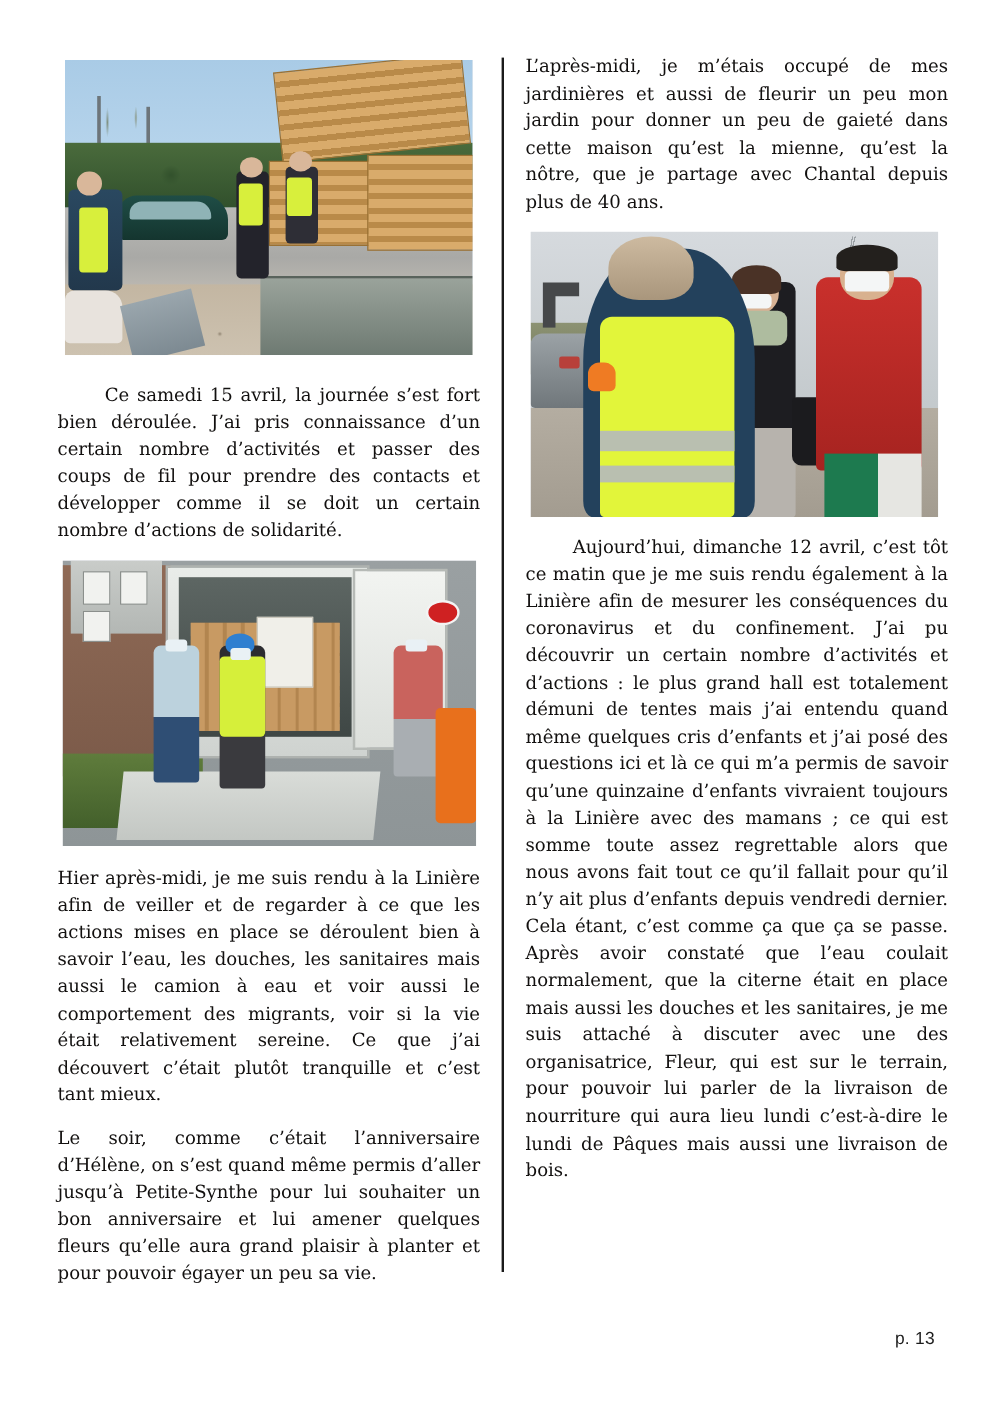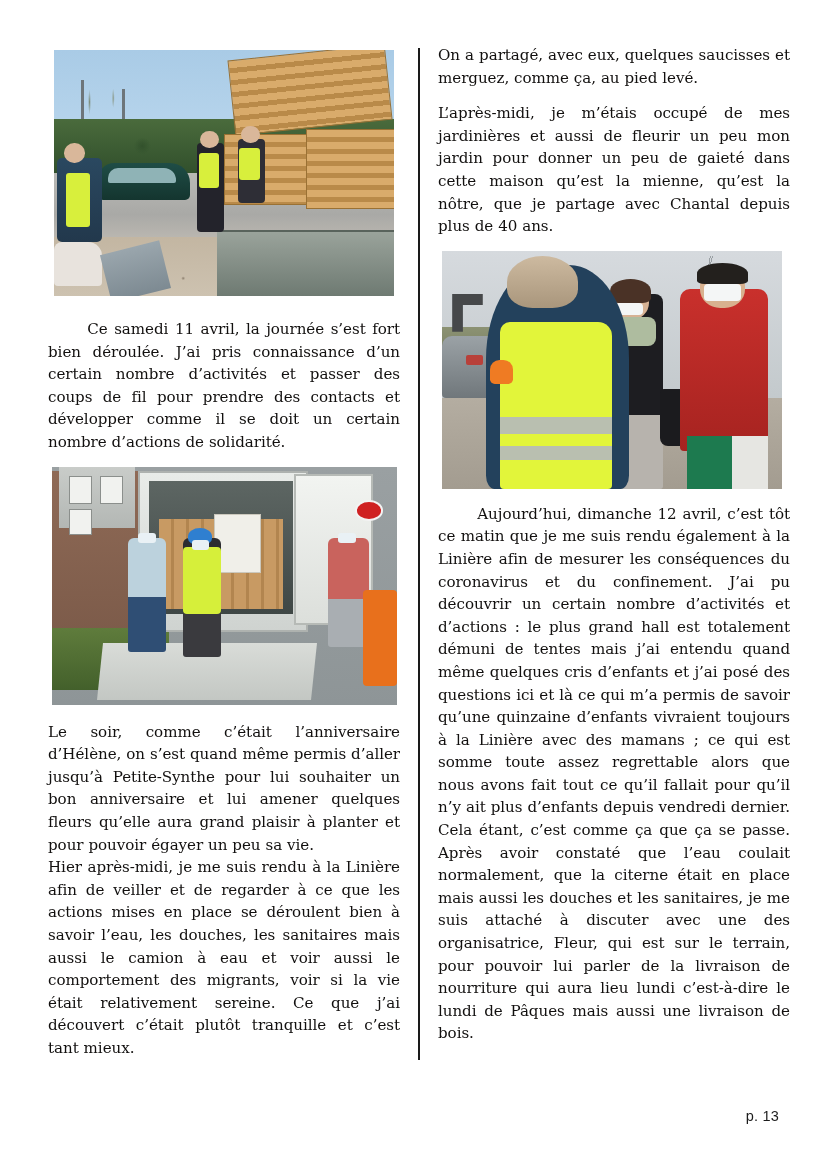--- a/index.html
+++ b/index.html
@@ -387,21 +387,21 @@
         <div class="lay vest pr2v"></div>
         <div class="lay head" style="left:43%;top:33%;width:5.5%;height:7%"></div>
         <div class="lay pr3"></div>
         <div class="lay vest pr3v"></div>
         <div class="lay head" style="left:55%;top:31%;width:5.5%;height:7%"></div>
         <div class="lay crouch"></div>
         <div class="lay boardlow"></div>
       </div>
     </figure>
 
-    <p class="para indent">Ce samedi 11 avril, la journée s’est fort bien déroulée. J’ai pris connaissance d’un certain nombre d’activités et passer des coups de fil pour prendre des contacts et développer comme il se doit un certain nombre d’actions de solidarité.</p>
+    <p class="para indent">Ce samedi 15 avril, la journée s’est fort bien déroulée. J’ai pris connaissance d’un certain nombre d’activités et passer des coups de fil pour prendre des contacts et développer comme il se doit un certain nombre d’actions de solidarité.</p>
 
     <figure class="photo ph2">
       <div class="inner">
         <div class="lay bg"></div>
         <div class="lay wall"></div>
         <div class="lay house"></div>
         <div class="win" style="left:5%;top:4%;width:6%;height:11%"></div>
         <div class="win" style="left:14%;top:4%;width:6%;height:11%"></div>
         <div class="win" style="left:5%;top:18%;width:6%;height:10%"></div>
         <div class="lay grass"></div>
@@ -417,29 +417,28 @@
         <div class="lay man2"></div>
         <div class="lay man2vest"></div>
         <div class="lay helmet"></div>
         <div class="mask" style="left:40.5%;top:31%;width:5%;height:4%"></div>
         <div class="lay man3"></div>
         <div class="mask" style="left:83%;top:28%;width:5%;height:4%"></div>
         <div class="lay orange"></div>
       </div>
     </figure>
 
+    <p class="para">Hier après-midi, je me suis rendu à la Linière afin de veiller et de regarder à ce que les actions mises en place se déroulent bien à savoir l’eau, les douches, les sanitaires mais aussi le camion à eau et voir aussi le comportement des migrants, voir si la vie était relativement sereine. Ce que j’ai découvert c’était plutôt tranquille et c’est tant mieux.</p>
+
     <p class="para last">Le soir, comme c’était l’anniversaire d’Hélène, on s’est quand même permis d’aller jusqu’à Petite-Synthe pour lui souhaiter un bon anniversaire et lui amener quelques fleurs qu’elle aura grand plaisir à planter et pour pouvoir égayer un peu sa vie.</p>
 
-    <p class="para">Hier après-midi, je me suis rendu à la Linière afin de veiller et de regarder à ce que les actions mises en place se déroulent bien à savoir l’eau, les douches, les sanitaires mais aussi le camion à eau et voir aussi le comportement des migrants, voir si la vie était relativement sereine. Ce que j’ai découvert c’était plutôt tranquille et c’est tant mieux.</p>
-
   </div>
 
   <div class="col col-right">
 
-    <p class="para">On a partagé, avec eux, quelques saucisses et merguez, comme ça, au pied levé.</p>
 
     <p class="para">L’après-midi, je m’étais occupé de mes jardinières et aussi de fleurir un peu mon jardin pour donner un peu de gaieté dans cette maison qu’est la mienne, qu’est la nôtre, que je partage avec Chantal depuis plus de 40 ans.</p>
 
     <figure class="photo ph3">
       <div class="inner">
         <div class="lay sky"></div>
         <div class="lay wires"></div>
         <div class="lay hill"></div>
         <div class="lay gantry"></div>
         <div class="lay ground"></div>

